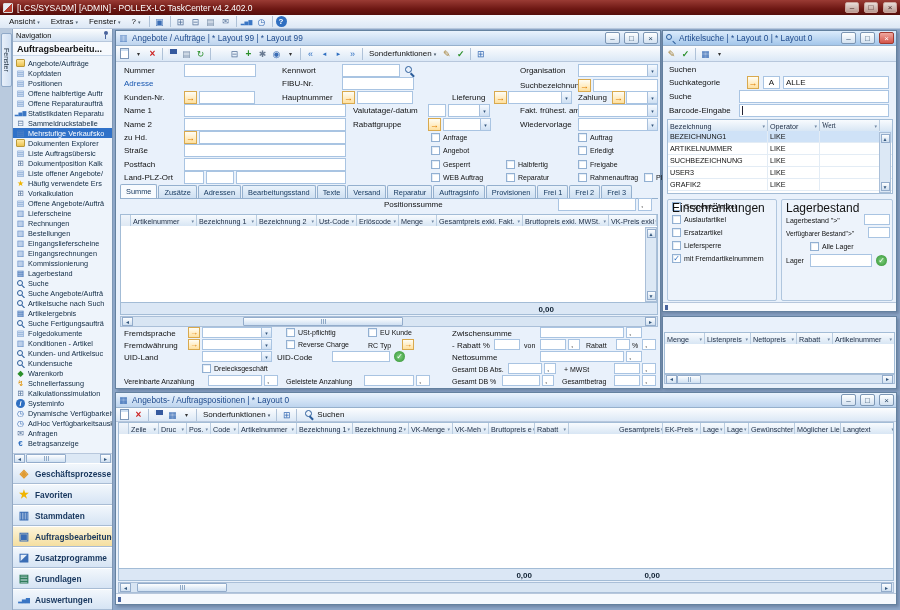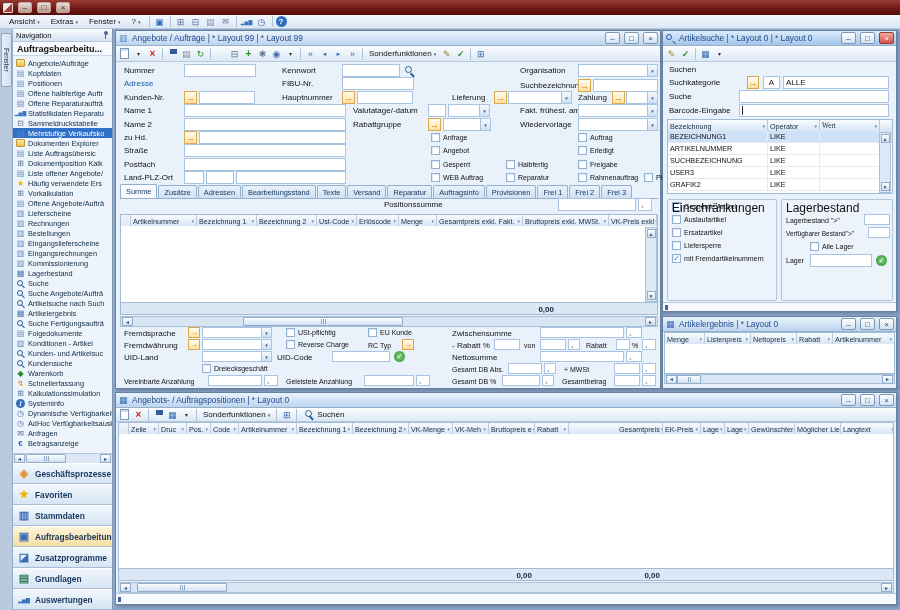--- a/index.html
+++ b/index.html
@@ -148,20 +148,21 @@
 .lb7{font-size:7px}
 .lb65{font-size:6.5px}
 </style>
 </head>
 <body>
 
 <div id="app">
 
   <div class="titlebar">
     <span class="app-icon"></span>
+    <span class="ttext">[LCS/SYSADM] [ADMIN] - POLLEX-LC TaskCenter v4.2.402.0</span>
     <span class="tbtn min"></span>
     <span class="tbtn max"></span>
     <span class="tbtn close"></span>
   </div>
 
   <div class="menubar">
     <span data-repeat="app.menu"><span class="mitem">Ansicht</span><span class="mitem">Extras</span><span class="mitem">Fenster</span><span class="mitem">?</span></span>
     <span class="tbi separator"></span>
     <span data-repeat="app.toolbar_icons"><span class="tbi window-icon"></span><span class="tbi separator"></span><span class="tbi calculator-icon"></span><span class="tbi print-icon"></span><span class="tbi copy-icon"></span><span class="tbi mail-icon"></span><span class="tbi separator"></span><span class="tbi chart-icon"></span><span class="tbi clock-icon"></span><span class="tbi separator"></span><span class="tbi help-icon"></span></span>
   </div>
@@ -706,27 +707,20 @@
       <span class="lb lb7" style="left:4px;top:54px">Lager</span>
       <span class="inp" style="left:28px;top:54px;width:62px"></span>
       <span class="gcheck" style="left:94px;top:55px"></span>
     </div>
     <div class="wstatus" style="left:0;top:271px;width:233px;height:9px">
         <i></i>
       </div>
   </div>
 
   <div class="win" style="left:662px;top:316px;width:235px;height:73px">
-    <div class="wtitle">
-      <span class="wt-icon grid-icon"></span>
-      <span class="wt-text">Artikelergebnis | * Layout 0</span>
-      <span class="wb min"></span>
-      <span class="wb max"></span>
-      <span class="wb close"></span>
-    </div>
     <div class="gridh" style="left:1px;top:15px;width:231px">
       <span data-repeat="result.columns">
         
       <span class="gh" style="width: 40px;">
             <span>Menge</span>
             <span class="fa">▾</span>
           </span><span class="gh" style="width: 46px;">
             <span>Listenpreis</span>
             <span class="fa">▾</span>
           </span><span class="gh" style="width: 46px;">

